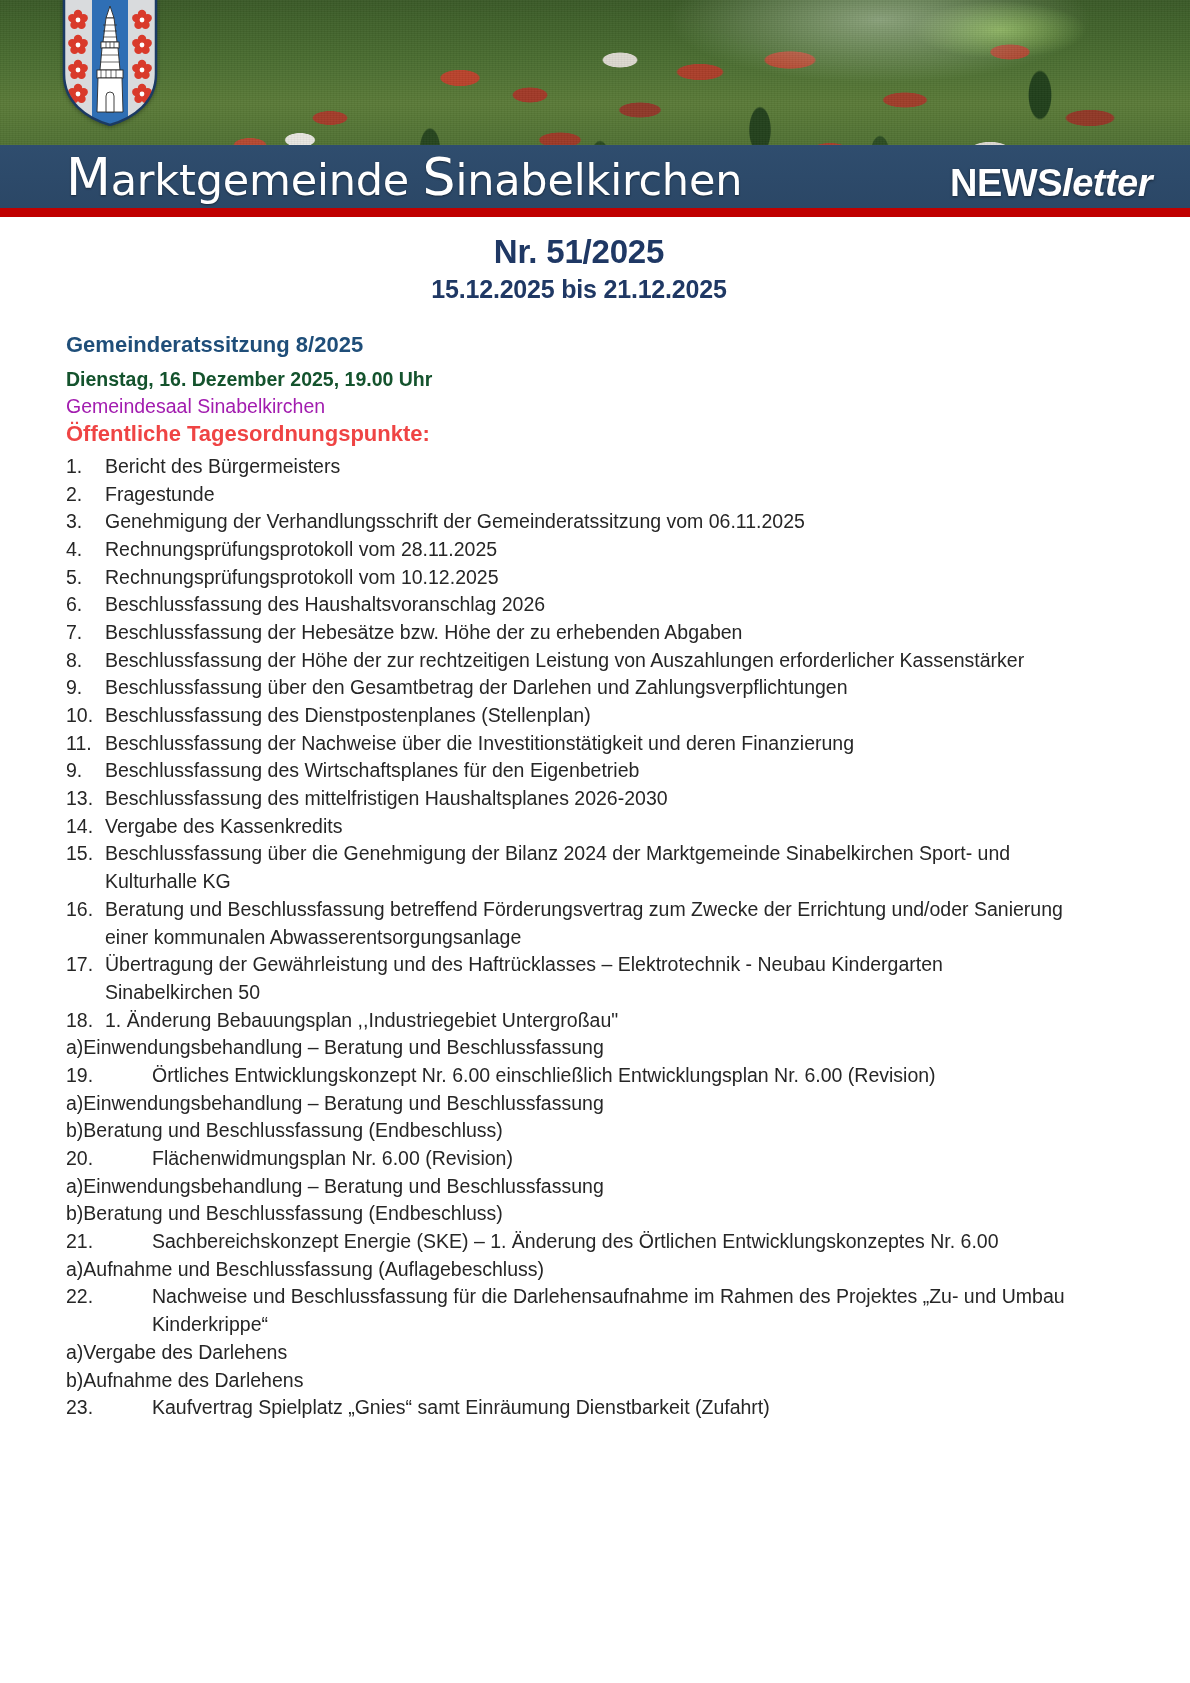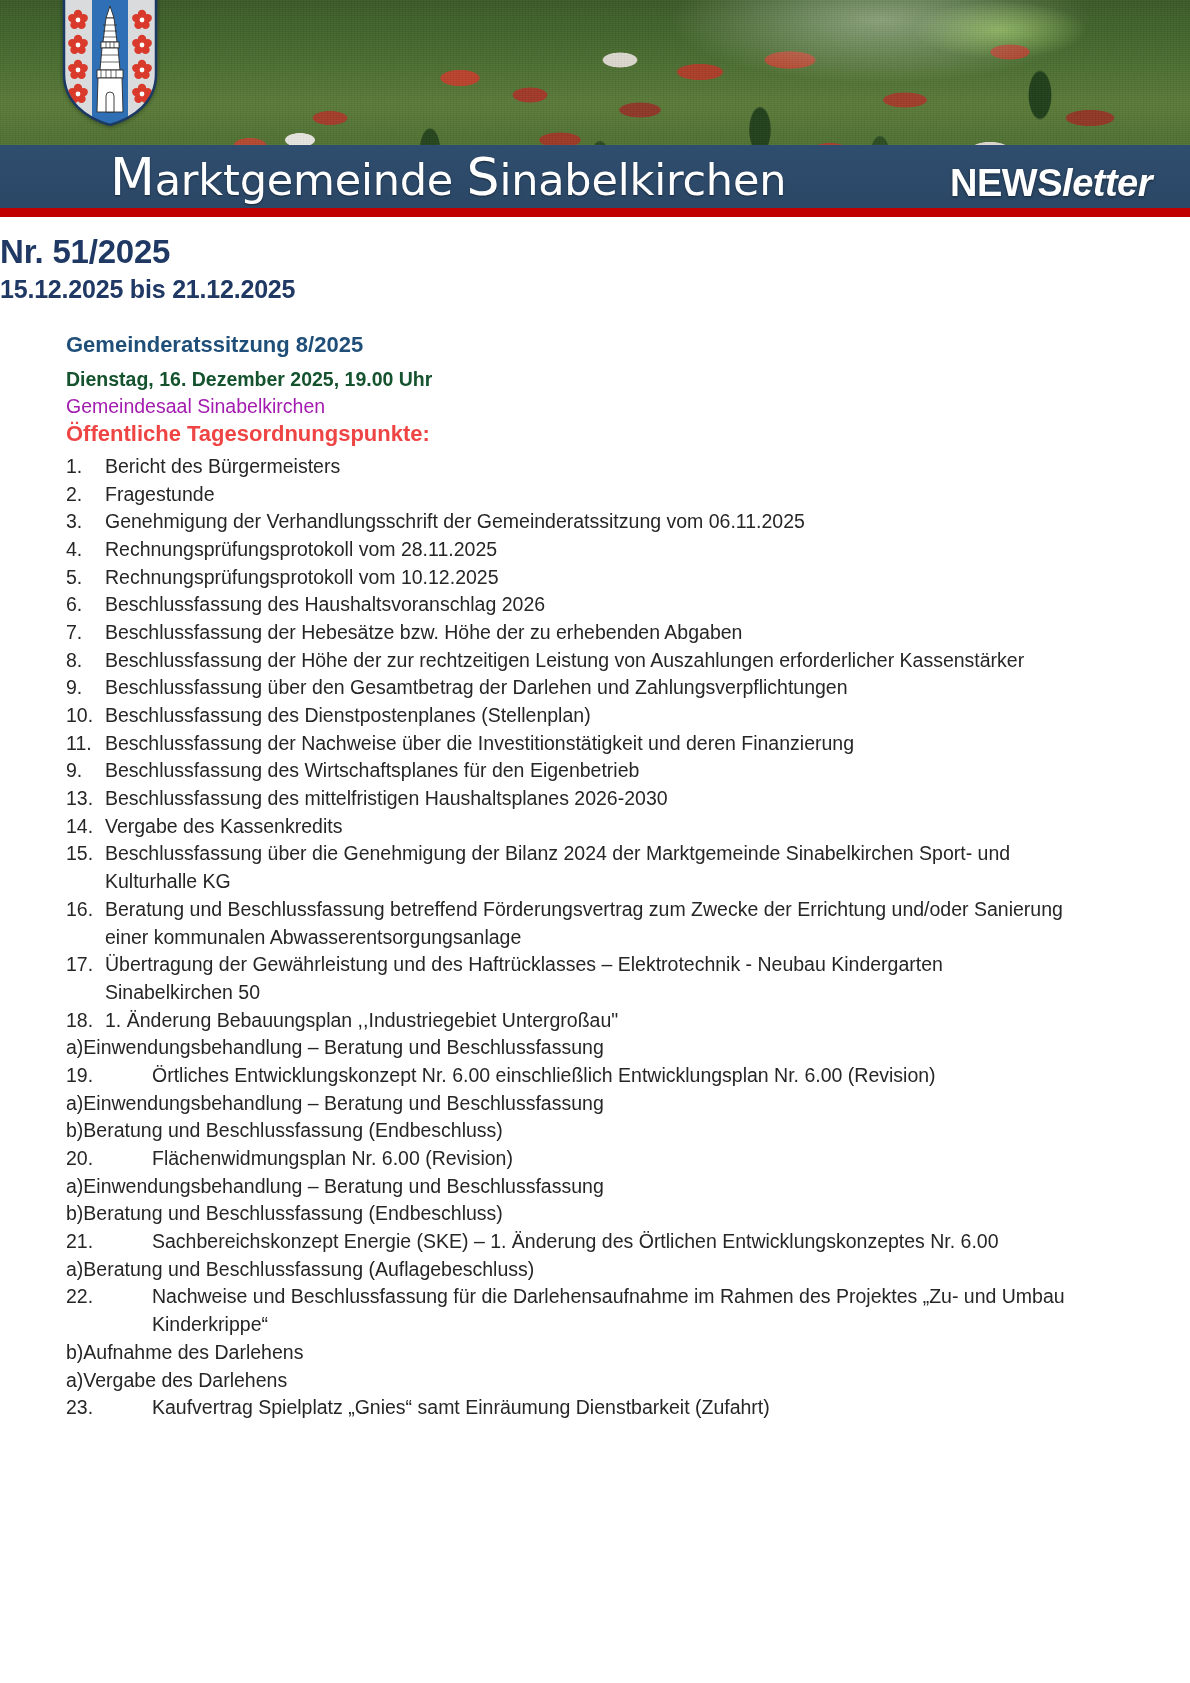--- a/index.html
+++ b/index.html
@@ -76,21 +76,20 @@
 
   
   .titlebar {
     position: absolute;
     left: 0; right: 0; bottom: 0;
     height: 63px;
     background: #2c4a6b;
     background: linear-gradient(180deg, #2f4d6e 0%, #2b4766 100%);
     display: flex;
     align-items: center;
-    padding-left: 44px;
   }
   .town-title {
     color: #ffffff;
     font-family: "DejaVu Sans", sans-serif;
     font-size: 43px;
     font-weight: 400;
     letter-spacing: -0.2px;
     margin-left: 66px;
     line-height: 1;
     text-shadow: 0 1px 2px rgba(0,0,0,.45);
@@ -113,21 +112,21 @@
 
   
   .red-rule {
     width: 1190px;
     height: 9px;
     background: #c00000;
   }
 
   
   .issue-block {
-    text-align: left;
+    text-align: center;
     padding: 16px 32px 0 0;
     color: #1f3864;
     font-weight: 700;
   }
   .issue-no {
     font-size: 33px;
     line-height: 1.15;
     letter-spacing: -0.2px;
   }
   .issue-range {
@@ -433,32 +432,32 @@
       <div class="agenda-item sub">
         <span class="num"></span>
         <span class="txt">b)Beratung und Beschlussfassung (Endbeschluss)</span>
       </div>
       <div class="agenda-item tabbed">
         <span class="num">21.</span>
         <span class="txt">Sachbereichskonzept Energie (SKE) – 1. Änderung des Örtlichen Entwicklungskonzeptes Nr. 6.00</span>
       </div>
       <div class="agenda-item sub">
         <span class="num"></span>
-        <span class="txt">a)Beratung und Beschlussfassung (Auflagebeschluss)</span>
+        <span class="txt">a)Aufnahme und Beschlussfassung (Auflagebeschluss)</span>
       </div>
       <div class="agenda-item tabbed">
         <span class="num">22.</span>
         <span class="txt">Nachweise und Beschlussfassung für die Darlehensaufnahme im Rahmen des Projektes „Zu- und Umbau Kinderkrippe“</span>
       </div>
       <div class="agenda-item sub">
         <span class="num"></span>
+        <span class="txt">a)Vergabe des Darlehens</span>
+      </div>
+      <div class="agenda-item sub">
+        <span class="num"></span>
         <span class="txt">b)Aufnahme des Darlehens</span>
-      </div>
-      <div class="agenda-item sub">
-        <span class="num"></span>
-        <span class="txt">a)Vergabe des Darlehens</span>
       </div>
       <div class="agenda-item tabbed">
         <span class="num">23.</span>
         <span class="txt">Kaufvertrag Spielplatz „Gnies“ samt Einräumung Dienstbarkeit (Zufahrt)</span>
       </div>
     </div>
 </div>
 
 </body></html>

